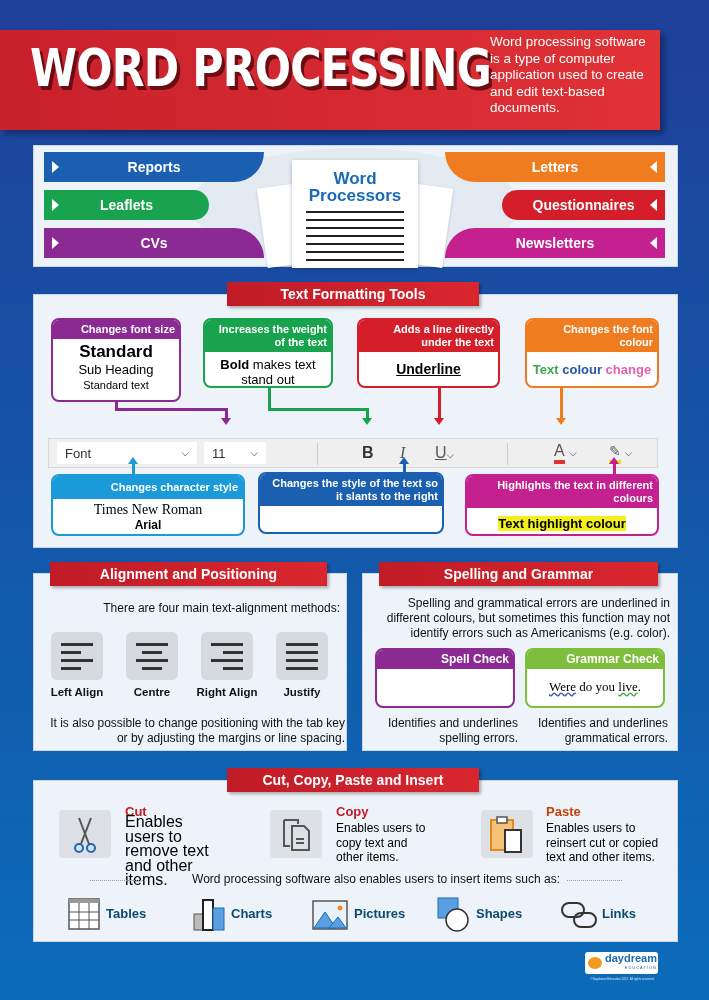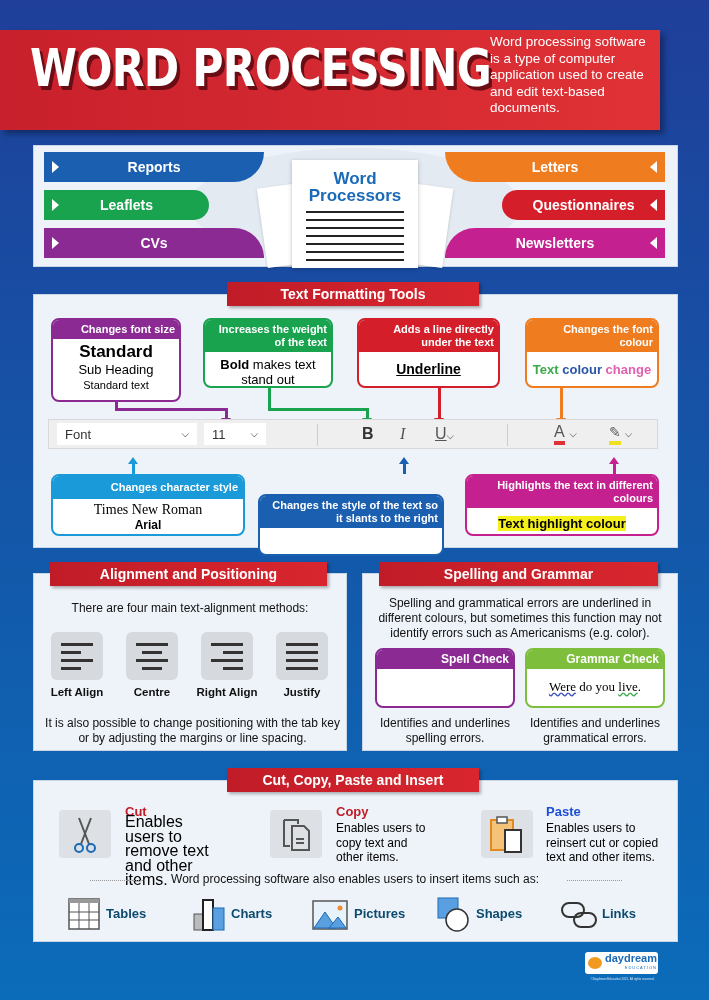--- a/index.html
+++ b/index.html
@@ -9,27 +9,27 @@
 .title{left:30px;top:38px;font-family:"DejaVu Sans",sans-serif;font-weight:bold;font-size:52px;letter-spacing:-1px;color:#fff;text-shadow:3px 3px 0 #6b0d14,4px 4px 0 #6b0d14;transform:scaleX(.82);transform-origin:left}
 .intro{left:490px;top:34px;width:165px;color:#fff;font-size:13.5px;line-height:16.5px}
 .panel{background:#eef3f9;border:1px solid #c9d6e6}
 .bar{height:30px;color:#fff;font-weight:bold;font-size:14px;display:flex;align-items:center;justify-content:center;position:absolute}
 .bar .tri{position:absolute;width:0;height:0;border-top:6px solid transparent;border-bottom:6px solid transparent}
 .secthead{background:linear-gradient(90deg,#c01c28,#d9262e);color:#fff;font-weight:bold;font-size:14px;display:flex;align-items:center;justify-content:center;position:absolute;height:24px;box-shadow:2px 2px 3px rgba(0,0,0,.3)}
 .card{position:absolute;border-radius:8px;background:#fff;overflow:hidden;border:2px solid}
 .card .ch{color:#fff;font-weight:bold;font-size:11px;text-align:right;padding:3px 4px;line-height:13px}
 .card .cb{text-align:center}
 .line{position:absolute}
-.toolbar{left:48px;top:419px;width:610px;height:30px;background:#efefef;border:1px solid #d8d8d8}
+.toolbar{left:48px;top:438px;width:610px;height:30px;background:#efefef;border:1px solid #d8d8d8}
 .sel{position:absolute;background:#fff;height:22px;top:3px;font-size:13px;display:flex;align-items:center;padding-left:8px;color:#333}
 .sel .chev{position:absolute;right:8px;font-size:10px;color:#444}
 .alignbox{position:absolute;width:52px;height:48px;background:#d6d9de;border-radius:6px}
 .alignbox i{position:absolute;height:3px;background:#333;display:block}
 .alabel{position:absolute;font-weight:bold;font-size:11.5px;text-align:center;width:80px;color:#111}
-.ptext{position:absolute;font-size:12px;color:#111;text-align:center;line-height:15px}
+.ptext{position:absolute;font-size:12px;color:#111;text-align:right;line-height:15px}
 .iconbox{position:absolute;width:52px;height:48px;background:#dde0e4;border-radius:4px}
 .ins{position:absolute;font-weight:bold;font-size:13px;color:#0c4a6e}
 .arrowdown{position:absolute;width:0;height:0;border-left:5px solid transparent;border-right:5px solid transparent;border-top:7px solid}
 .arrowup{position:absolute;width:0;height:0;border-left:5px solid transparent;border-right:5px solid transparent;border-bottom:7px solid}
 </style>
 </head>
 <body>
 
 <div class="abs header"></div>
 <div class="abs title">WORD PROCESSING</div>
@@ -147,21 +147,21 @@
 <div class="line" style="left:403px;top:462px;width:3px;height:12px;background:#1a5fb0"></div>
 <div class="arrowup" style="left:399px;top:457px;border-bottom-color:#1a5fb0"></div>
 <div class="line" style="left:613px;top:462px;width:3px;height:12px;background:#c4208f"></div>
 <div class="arrowup" style="left:609px;top:457px;border-bottom-color:#c4208f"></div>
 
 <div class="card" style="left:51px;top:474px;width:194px;height:62px;border-color:#1a9ad8">
   <div class="ch" style="background:#1a9ad8;padding:5px">Changes character style</div>
   <div style="text-align:center;font-family:'Liberation Serif',serif;font-size:14px;margin-top:3px">Times New Roman</div>
   <div style="text-align:center;font-weight:bold;font-size:12px">Arial</div>
 </div>
-<div class="card" style="left:258px;top:494px;width:186px;height:62px;border-color:#1a5fb0">
+<div class="card" style="left:258px;top:472px;width:186px;height:62px;border-color:#1a5fb0">
   <div class="ch" style="background:#1a5fb0">Changes the style of the text so it slants to the right</div>
 </div>
 <div class="card" style="left:465px;top:474px;width:194px;height:62px;border-color:#c4208f">
   <div class="ch" style="background:#c4208f">Highlights the text in different colours</div>
   <div class="cb" style="padding-top:6px"><span style="background:#f5ef1a;font-weight:bold;font-size:13px">Text highlight colour</span></div>
 </div>
 
 <div class="abs panel" style="left:33px;top:573px;width:314px;height:178px"></div>
 <div class="secthead" style="left:50px;top:562px;width:277px">Alignment and  Positioning</div>
 <div class="ptext" style="left:40px;top:601px;width:300px">There are four main text-alignment methods:</div>
@@ -237,21 +237,21 @@
 <div class="abs" style="left:336px;top:804px;color:#c01c28;font-weight:bold;font-size:13px">Copy</div>
 <div class="abs" style="left:336px;top:821px;width:100px;font-size:12px;line-height:14.5px">Enables users to copy text and other items.</div>
 
 <div class="iconbox" style="left:481px;top:810px">
   <svg width="52" height="48" viewBox="0 0 52 48">
       <rect x="10" y="10" width="22" height="30" fill="#f5c27a" stroke="#e08a20" stroke-width="2"></rect>
       <rect x="16" y="7" width="10" height="6" fill="#fff" stroke="#555" stroke-width="1.5"></rect>
       <rect x="24" y="20" width="16" height="22" fill="#fff" stroke="#333" stroke-width="2"></rect>
     </svg>
 </div>
-<div class="abs" style="left:546px;top:804px;color:#1d4ed8;font-weight:bold;font-size:13px">Paste</div>
+<div class="abs" style="left:546px;top:804px;color:#c2410c;font-weight:bold;font-size:13px">Paste</div>
 <div class="abs" style="left:546px;top:821px;width:125px;font-size:12px;line-height:14.5px">Enables users to reinsert cut or copied text and other items.</div>
 
 <div class="abs" style="left:90px;top:880px;width:55px;border-top:1px dotted #999"></div>
 <div class="abs" style="left:567px;top:880px;width:55px;border-top:1px dotted #999"></div>
 <div class="ptext" style="left:150px;top:872px;width:410px">Word processing software also enables users to insert items such as:</div>
 
 <svg class="abs" style="left:68px;top:898px" width="32" height="32" viewBox="0 0 32 32">
     <rect x="1" y="1" width="30" height="30" fill="#fff" stroke="#555" stroke-width="1.5"></rect>
     <rect x="1" y="1" width="30" height="4" fill="#999"></rect>
     <line x1="11" y1="5" x2="11" y2="31" stroke="#555"></line>

